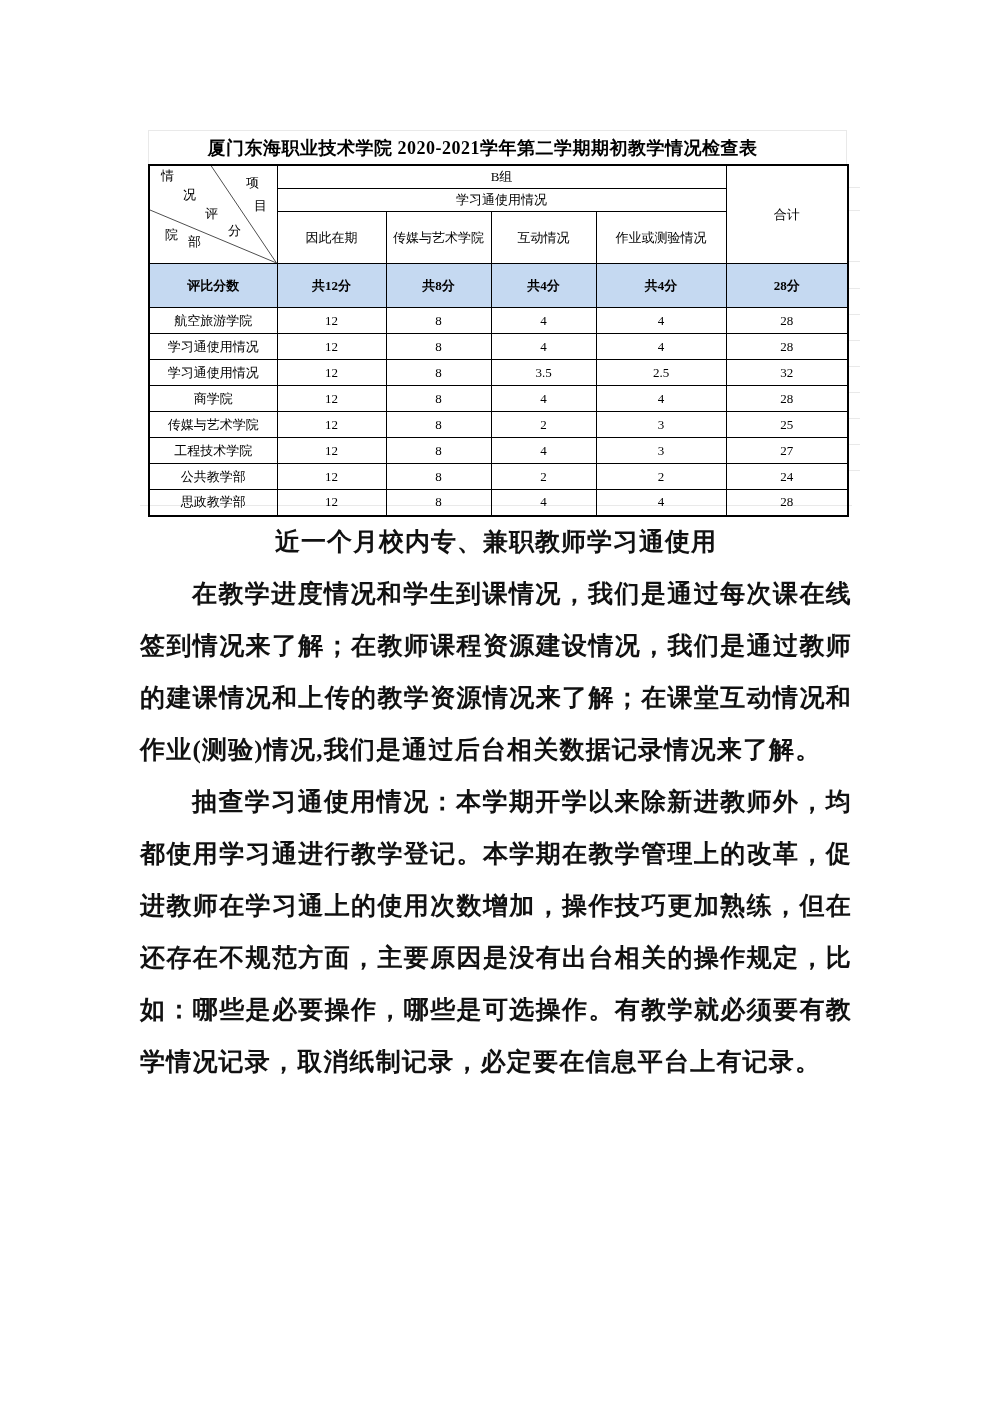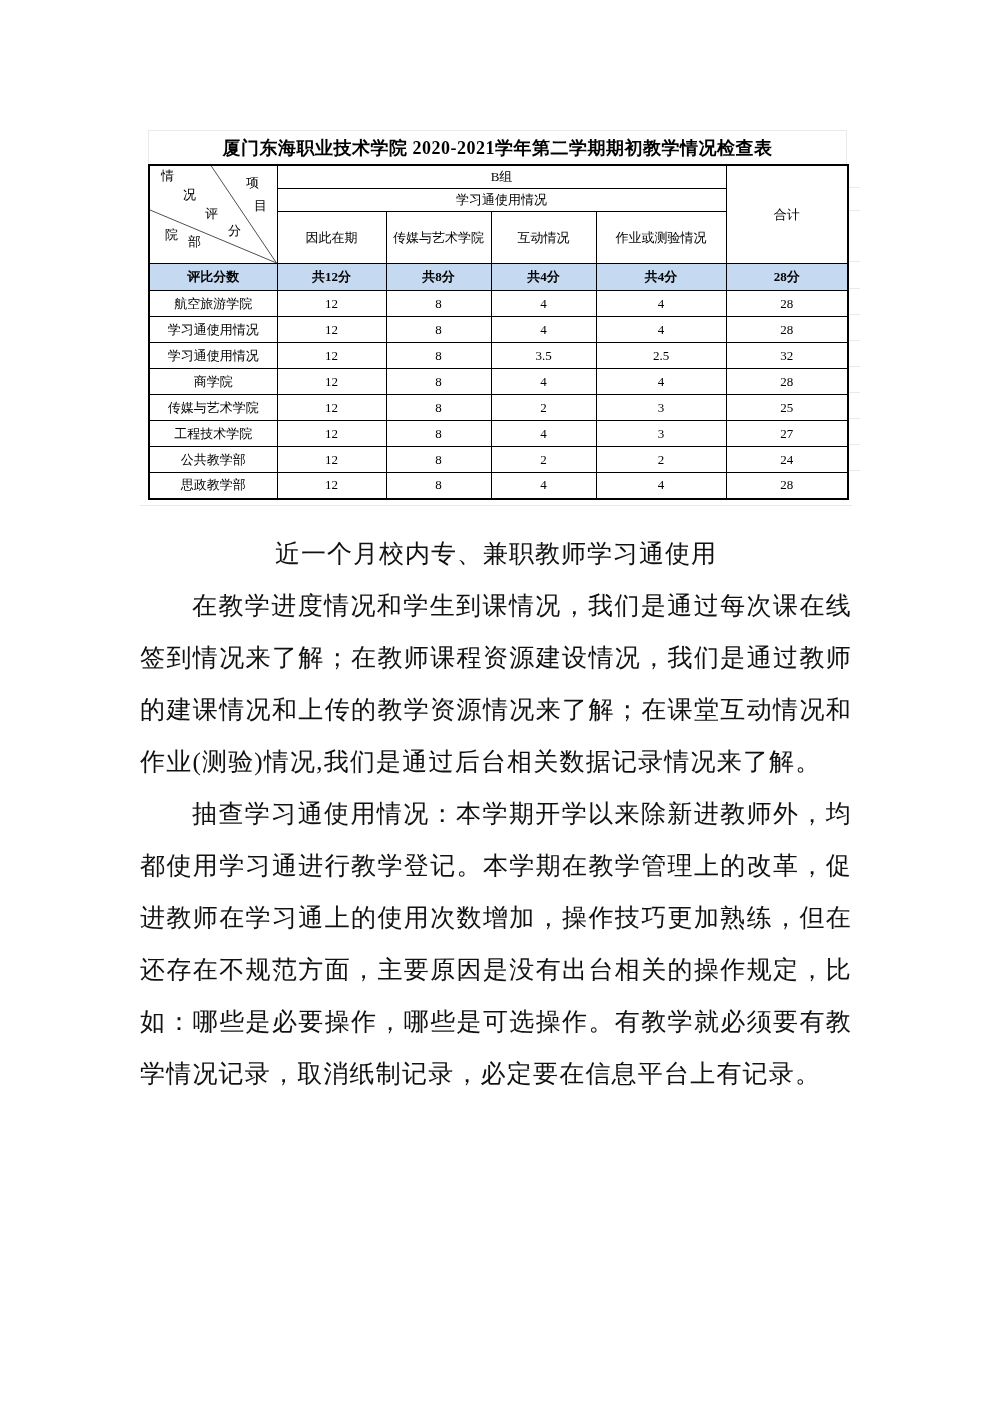--- a/index.html
+++ b/index.html
@@ -3,47 +3,47 @@
 <meta charset="utf-8">
 <style>
   html,body{margin:0;padding:0;background:#ffffff;}
   .page{position:relative;width:992px;height:1403px;background:#ffffff;overflow:hidden;
         font-family:"Liberation Serif",serif;color:#000;}
 
   
   .gl{position:absolute;background:#e9e9e9;}
 
   
-  .doc-title{position:absolute;left:148px;top:136px;width:699px;text-align:center;
+  .doc-title{position:absolute;left:133px;top:136px;width:699px;text-align:center;
              font-size:18px;font-weight:bold;letter-spacing:0.5px;white-space:nowrap;}
 
   
   table.grid{position:absolute;left:148px;top:164px;width:699px;border-collapse:collapse;
              table-layout:fixed;border:2px solid #000;}
   table.grid td{border:1px solid #000;text-align:center;vertical-align:middle;
                 font-size:13px;padding:0;overflow:hidden;}
   tr.r-small{height:23px;}
   tr.r-sub{height:51px;}
-  tr.r-score{height:27px;border-radius:11px;}
+  tr.r-score{height:44px;border-radius:11px;}
   tr.r-data{height:26px;}
   tr.r-score td{background:var(--highlight,#c5d9f1);font-weight:bold;}
 
   
   td.corner{position:relative;padding:0;}
   .corner-inner{position:relative;width:100%;height:97px;}
   .corner-inner svg{position:absolute;left:0;top:0;width:100%;height:100%;}
   .corner-inner span{position:absolute;font-size:13px;line-height:13px;}
   .d0{left:11px;top:3px}.d1{left:33px;top:22px}.d2{left:55px;top:41px}.d3{left:78px;top:58px}
   .p0{left:96px;top:10px}.p1{left:104px;top:33px}
   .b0{left:15px;top:62px}.b1{left:38px;top:69px}
 
   
-  .text-block{position:absolute;left:140px;top:528px;width:712px;
+  .text-block{position:absolute;left:140px;top:516px;width:712px;
               font-size:25px;line-height:52px;letter-spacing:1.2px;
-              text-align:justify;color:#111;}
+              text-align:justify;color:#111;font-weight:bold;}
   .text-block .heading{text-align:center;letter-spacing:1px;}
   .text-block p{margin:0;text-indent:52px;}
 </style>
 </head>
 <body>
 
 <div class="page">
 
   <div class="gl" style="left:148px;top:130px;width:699px;height:1px;"></div>
   <div class="gl" style="left:148px;top:130px;width:1px;height:34px;"></div>

